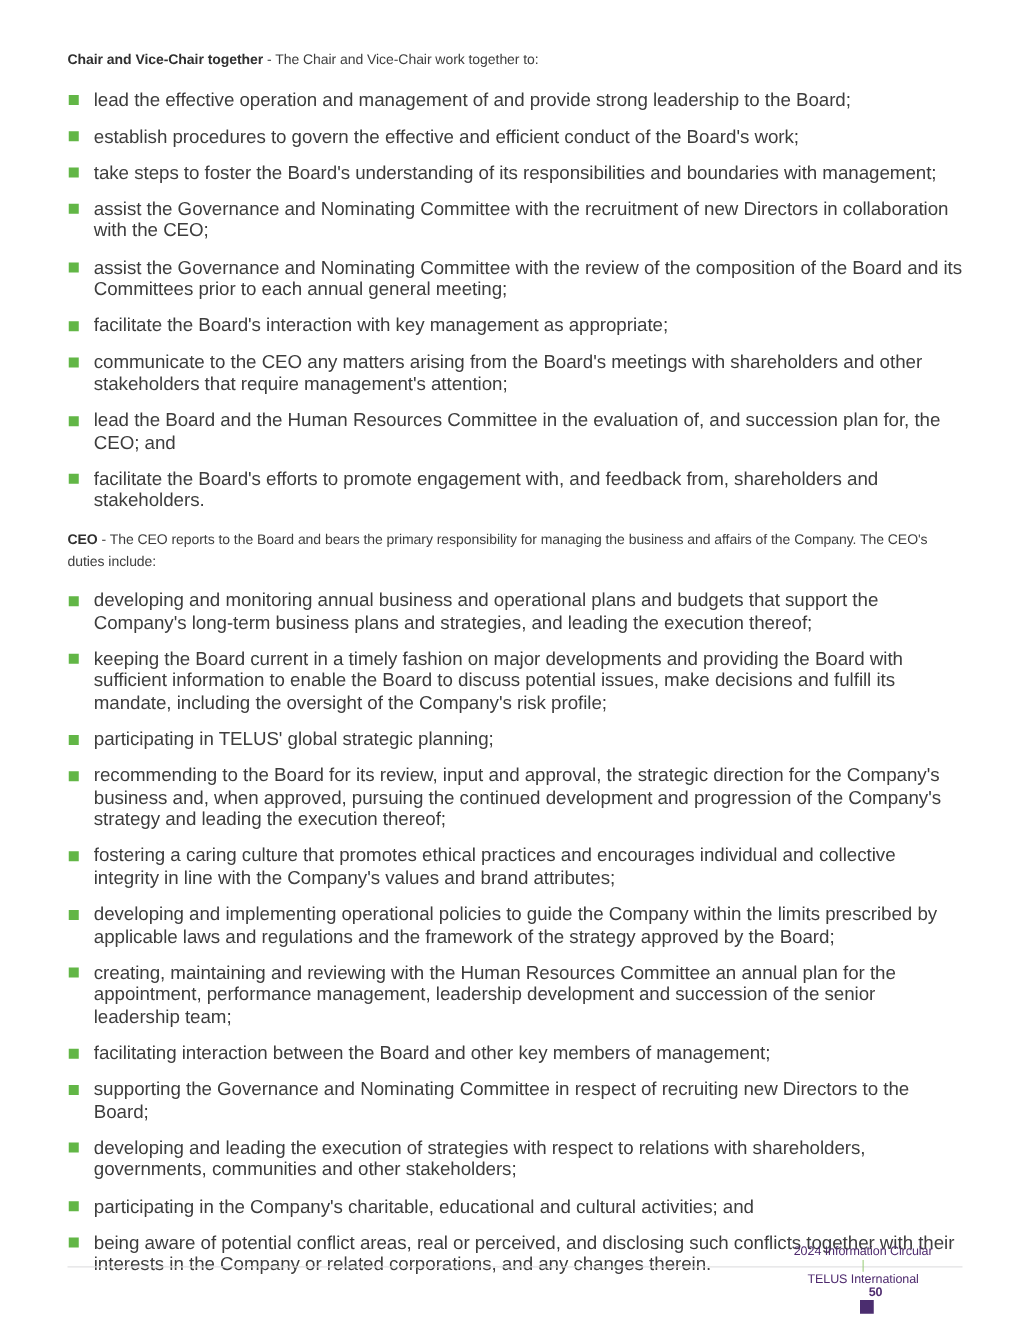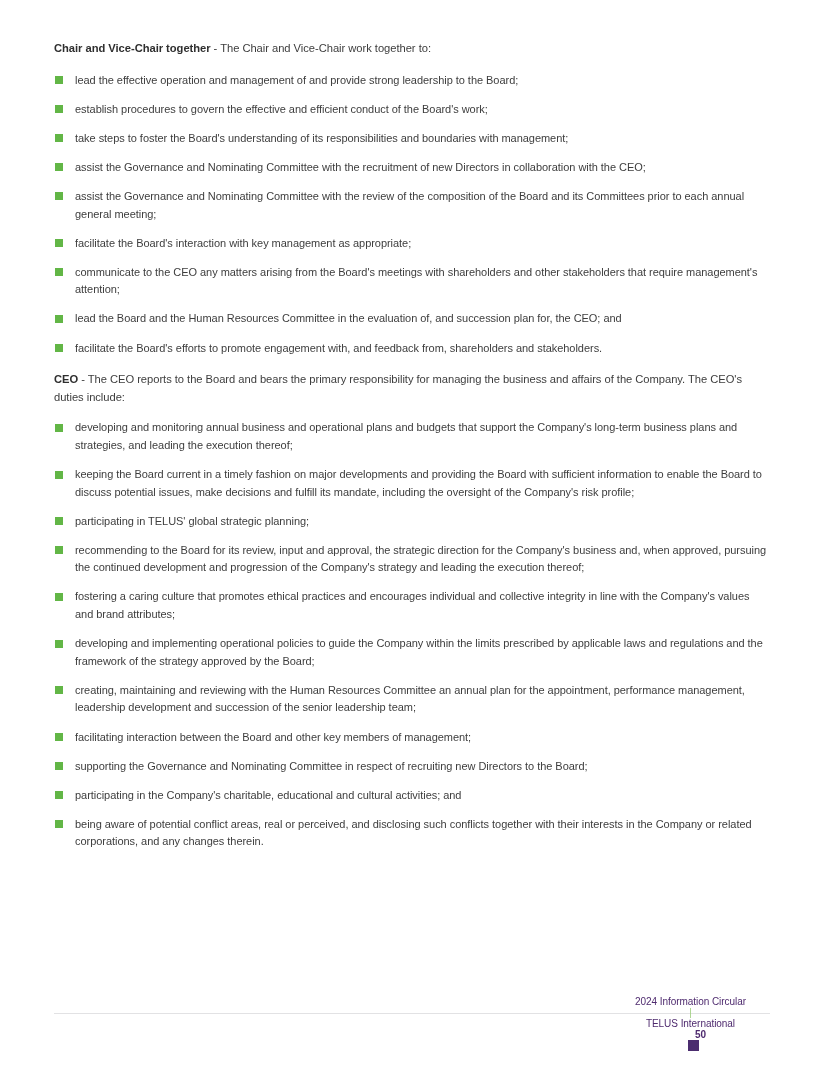--- a/index.html
+++ b/index.html
@@ -55,21 +55,21 @@
   
   ul.bullets {
     list-style: none;
     margin: 0;
     padding: 0;
   }
   ul.bullets li {
     position: relative;
     padding-left: 21px;
     margin: 0 0 11.5px 0;
-    font-size: 11px;
+    font-size: 15px;
     line-height: 17.6px;
     color: #3d3d3d;
     letter-spacing: -0.04px;
   }
   ul.bullets li .marker {
     position: absolute;
     left: 1px;
     top: 4.5px;
     width: 8px;
     height: 8px;
@@ -208,20 +208,24 @@
       <li>
         <span class="marker"></span>
         <span class="txt">facilitating interaction between the Board and other key members of management;</span>
       </li>
       <li>
         <span class="marker"></span>
         <span class="txt">supporting the Governance and Nominating Committee in respect of recruiting new Directors to the Board;</span>
       </li>
       <li>
         <span class="marker"></span>
+        <span class="txt">developing and leading the execution of strategies with respect to relations with shareholders, governments, communities and other stakeholders;</span>
+      </li>
+      <li>
+        <span class="marker"></span>
         <span class="txt">participating in the Company's charitable, educational and cultural activities; and</span>
       </li>
       <li>
         <span class="marker"></span>
         <span class="txt">being aware of potential conflict areas, real or perceived, and disclosing such conflicts together with their interests in the Company or related corporations, and any changes therein.</span>
       </li>
     </ul>
 
   </div>
 

